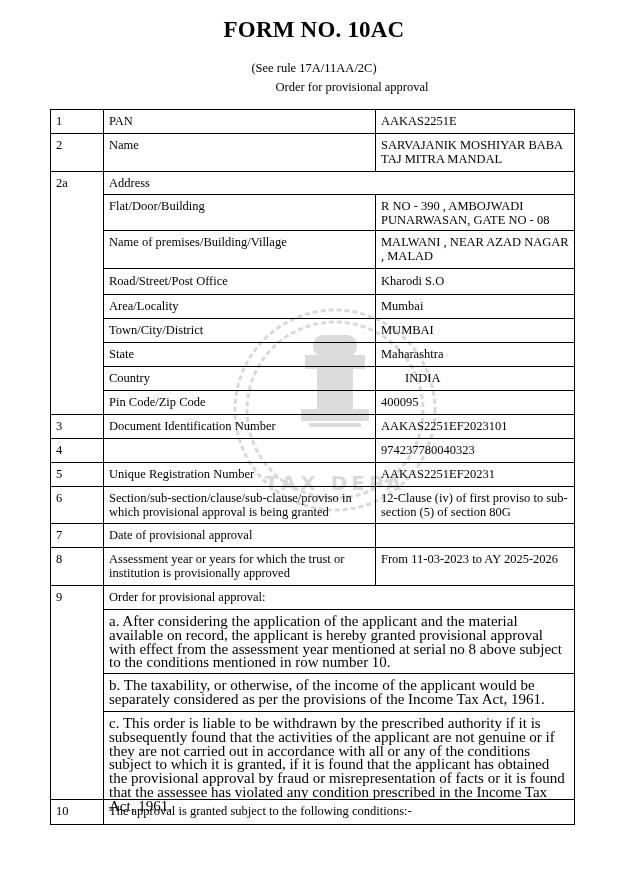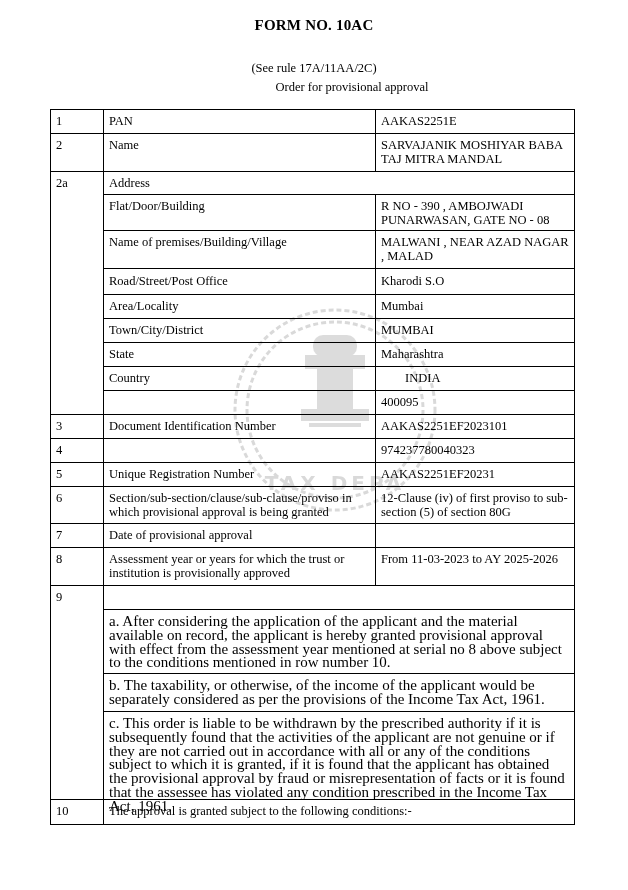--- a/index.html
+++ b/index.html
@@ -1,19 +1,19 @@
 <!DOCTYPE html>
 <html><head>
 <meta charset="utf-8">
 <style>
   html, body { margin:0; padding:0; background:#ffffff; }
   body { width:628px; height:890px; position:relative; overflow:hidden;
          font-family:"Liberation Serif", "DejaVu Serif", serif; color:#000; }
   .title { position:absolute; top:17px; left:0; width:628px; text-align:center;
-           font-size:15px; font-weight:bold; letter-spacing:0.2px; }
+           font-size:23px; font-weight:bold; letter-spacing:0.2px; }
   .sub1 { position:absolute; top:61px; left:0; width:628px; text-align:center; font-size:12.5px; }
   .sub2 { position:absolute; top:80px; left:0; width:628px; text-align:center; font-size:12.5px;padding-left:38px; }
 
   .watermark { position:absolute; left:225px; top:295px; width:220px; height:250px; opacity:0.22; pointer-events:none; }
 
   .tbl { position:absolute; left:50px; top:109px; width:525px; height:716px;
          border:1.3px solid #000; box-sizing:border-box; }
   .cell { position:absolute; box-sizing:border-box; font-size:12.5px; line-height:13.5px;
           padding:5px 0 0 5px; }
   .hline { position:absolute; height:1.2px; background:#000; }
@@ -98,20 +98,21 @@
 
   <div class="cell" style="left:53px; top:209px; width:270px;">Town/City/District</div>
   <div class="cell" style="left:325px; top:209px; width:196px;">MUMBAI</div>
 
   <div class="cell" style="left:53px; top:233px; width:270px;">State</div>
   <div class="cell" style="left:325px; top:233px; width:196px;">Maharashtra</div>
 
   <div class="cell" style="left:53px; top:257px; width:270px;">Country</div>
   <div class="cell" style="left:325px; top:257px; width:196px;margin-left:24px;">INDIA</div>
 
+  <div class="cell" style="left:53px; top:281px; width:270px;">Pin Code/Zip Code</div>
   <div class="cell" style="left:325px; top:281px; width:196px;">400095</div>
 
   <div class="cell" style="left:0; top:305px; width:52px;">3</div>
   <div class="cell" style="left:53px; top:305px; width:270px;">Document Identification Number</div>
   <div class="cell" style="left:325px; top:305px; width:196px;">AAKAS2251EF2023101</div>
 
   <div class="cell" style="left:0; top:329px; width:52px;">4</div>
   <div class="cell" style="left:325px; top:329px; width:196px;">974237780040323</div>
 
   <div class="cell" style="left:0; top:353px; width:52px;">5</div>
@@ -123,20 +124,21 @@
   <div class="cell" style="left:325px; top:377px; width:196px;">12-Clause (iv) of first proviso to sub-section (5) of section 80G</div>
 
   <div class="cell" style="left:0; top:414px; width:52px;">7</div>
   <div class="cell" style="left:53px; top:414px; width:270px;">Date of  provisional approval</div>
 
   <div class="cell" style="left:0; top:438px; width:52px;">8</div>
   <div class="cell" style="left:53px; top:438px; width:270px;">Assessment year or years for which the trust or institution is provisionally approved</div>
   <div class="cell" style="left:325px; top:438px; width:196px;">From 11-03-2023 to AY 2025-2026</div>
 
   <div class="cell" style="left:0; top:476px; width:52px;">9</div>
+  <div class="cell" style="left:53px; top:476px; width:470px;">Order for provisional approval:</div>
 
   <div class="cell para" style="left:53px; top:500px; width:468px; padding-right:4px;">a. After considering the application of the applicant and the material available on record, the applicant is hereby granted provisional approval with effect from the assessment year mentioned at serial no 8 above subject to the conditions mentioned in row number 10.</div>
   <div class="cell para" style="left:53px; top:564px; width:468px; padding-right:4px;">b. The taxability, or otherwise, of the income of the applicant would be separately considered as per the provisions of the Income Tax Act, 1961.</div>
   <div class="cell para" style="left:53px; top:602px; width:468px; padding-right:4px;">c. This order is liable to be withdrawn by the prescribed authority if it is subsequently found that the activities of the applicant are not genuine or if they are not carried out in accordance with all or any of the conditions subject to which it is granted, if it is found that the applicant has obtained the provisional approval by fraud or misrepresentation of facts or it is found that the assessee has violated any condition prescribed in the Income Tax Act, 1961.</div>
 
   <div class="cell" style="left:0; top:690px; width:52px;">10</div>
   <div class="cell" style="left:53px; top:690px; width:470px;">The approval is granted subject to the following conditions:-</div>
 </div>
 
 </body></html>

